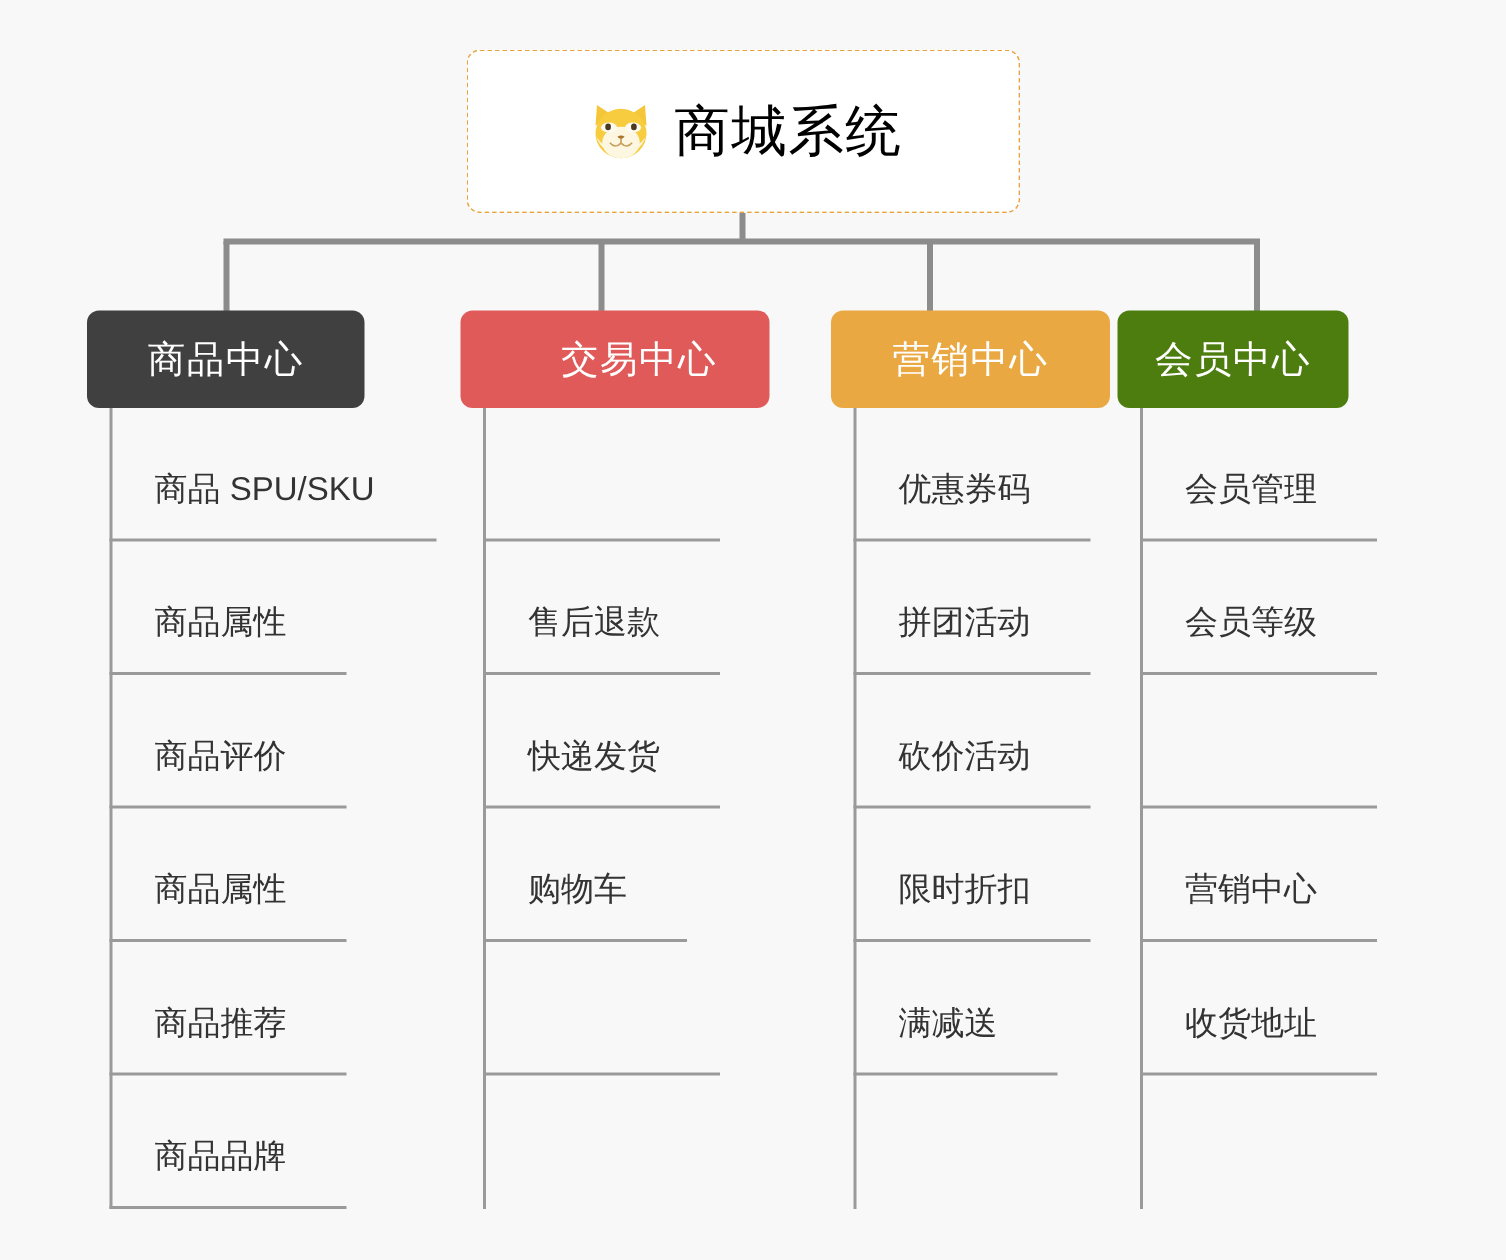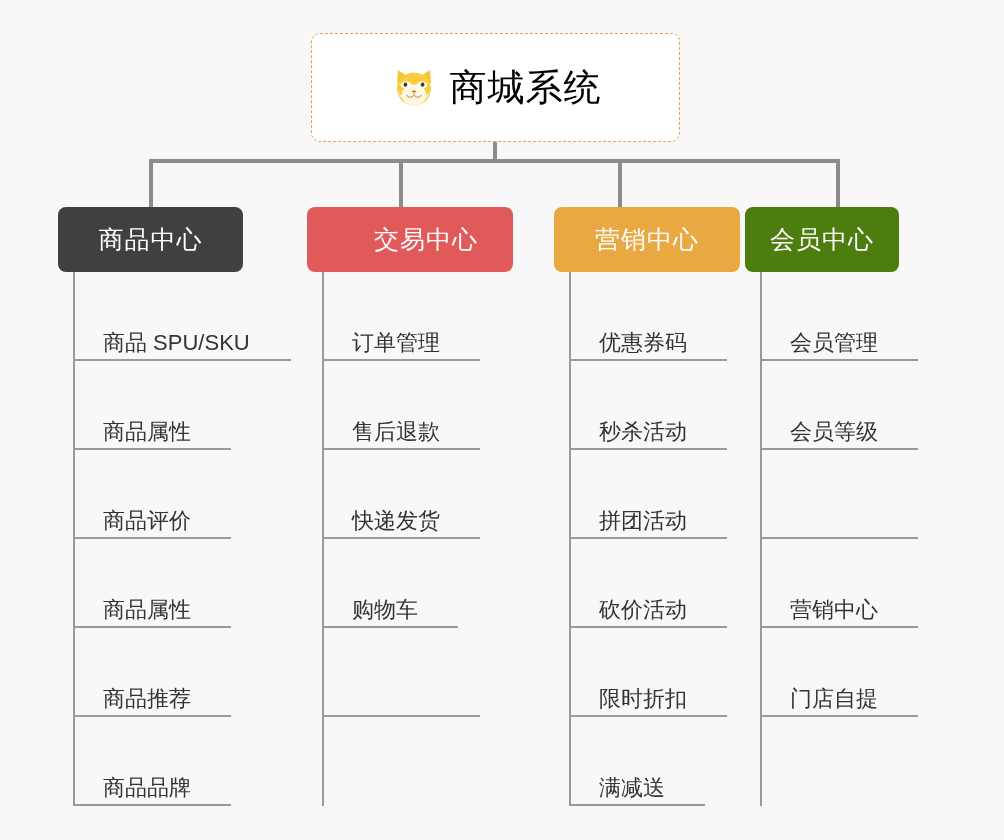--- a/index.html
+++ b/index.html
@@ -86,21 +86,21 @@
     height:89px;
     box-sizing:border-box;
     display:flex;
     align-items:flex-end;
   }
   .leaf-label{
     font-size:22px;
     color:#333333;
     white-space:nowrap;
     padding-left:30px;
-    padding-bottom:7px;
+    padding-bottom:24px;
     line-height:1;
   }
   .leaf-rule{
     position:absolute;
     left:0;bottom:0;
     height:2px;
     background:#9a9a9a;
   }
 </style>
 </head>
@@ -178,21 +178,20 @@
     </div>
   </div>
 
   <div class="column col2">
     <div class="cat-box cat-2">
       <span>交易中心</span>
     </div>
     <div class="leaves">
       <div class="trunk trunk-2"></div>
       <div class="leaf">
-        <span class="leaf-label">订单管理</span>
         <span class="leaf-rule" style="width:158px"></span>
       </div>
       <div class="leaf">
         <span class="leaf-label">售后退款</span>
         <span class="leaf-rule" style="width:158px"></span>
       </div>
       <div class="leaf">
         <span class="leaf-label">快递发货</span>
         <span class="leaf-rule" style="width:158px"></span>
       </div>
@@ -210,24 +209,20 @@
     <div class="cat-box cat-3">
       <span>营销中心</span>
     </div>
     <div class="leaves">
       <div class="trunk trunk-3"></div>
       <div class="leaf">
         <span class="leaf-label">优惠券码</span>
         <span class="leaf-rule" style="width:158px"></span>
       </div>
       <div class="leaf">
-        <span class="leaf-label">秒杀活动</span>
-        <span class="leaf-rule" style="width:158px"></span>
-      </div>
-      <div class="leaf">
         <span class="leaf-label">拼团活动</span>
         <span class="leaf-rule" style="width:158px"></span>
       </div>
       <div class="leaf">
         <span class="leaf-label">砍价活动</span>
         <span class="leaf-rule" style="width:158px"></span>
       </div>
       <div class="leaf">
         <span class="leaf-label">限时折扣</span>
         <span class="leaf-rule" style="width:158px"></span>
@@ -254,19 +249,19 @@
         <span class="leaf-rule" style="width:158px"></span>
       </div>
       <div class="leaf">
         <span class="leaf-rule" style="width:158px"></span>
       </div>
       <div class="leaf">
         <span class="leaf-label">营销中心</span>
         <span class="leaf-rule" style="width:158px"></span>
       </div>
       <div class="leaf">
-        <span class="leaf-label">门店自提</span>
+        <span class="leaf-label">收货地址</span>
         <span class="leaf-rule" style="width:158px"></span>
       </div>
     </div>
   </div>
 
 </div>
 
 </body></html>

